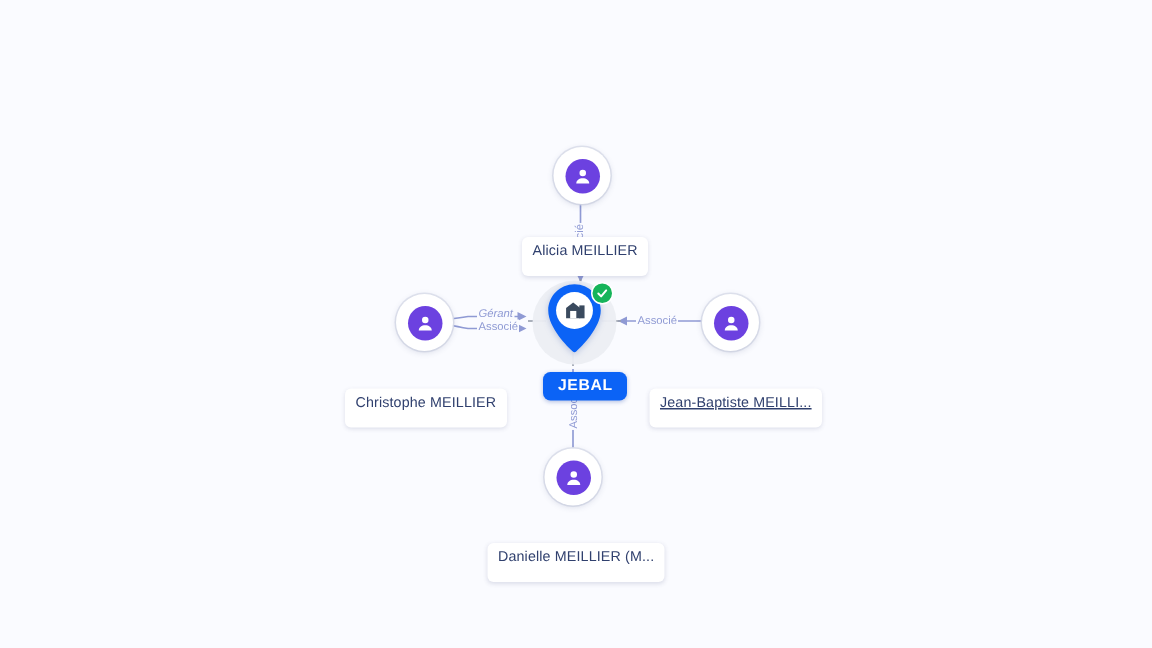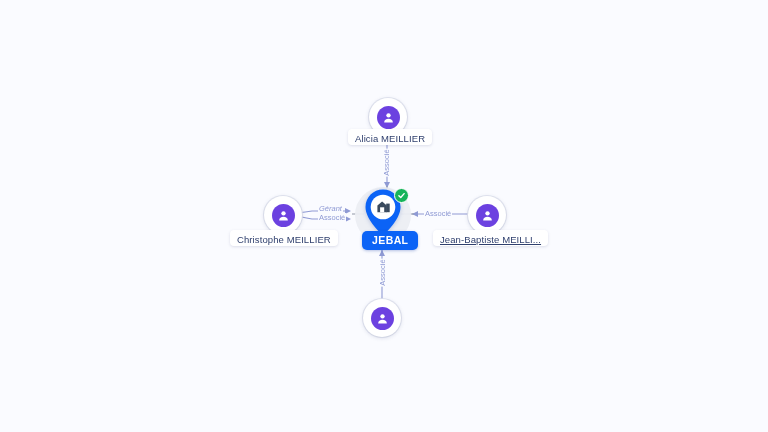--- a/index.html
+++ b/index.html
@@ -72,25 +72,26 @@
   }
 
   
   .node-label {
     position: absolute;
     background: #ffffff;
     color: #30406e;
     font-size: 9.5px;
     line-height: 11px;
     letter-spacing: 0.1px;
-    padding: 4px 7px 1px 7px;
+    padding: 4px 7px 11px 7px;
     border-radius: 4px;
     white-space: nowrap;
     box-shadow: 0 1px 3px rgba(60,70,120,0.16);
     z-index: 7;
+    margin-top: 29px;
   }
   .company-label {
     position: absolute;
     background: #0b63f6;
     color: #ffffff;
     font-size: 10.5px;
     font-weight: bold;
     letter-spacing: 0.4px;
     padding: 3px 10px 4px 10px;
     border-radius: 5px;
@@ -200,20 +201,21 @@
   <div class="node-label" style="left:433px; top:230px;text-decoration:underline;">Jean-Baptiste MEILLI...</div>
 
   <div class="person-node" style="left:363px; top:299px;">
     <div class="person-disc">
       <svg width="13" height="13" viewBox="0 0 24 24" fill="#ffffff">
         <circle cx="12" cy="8" r="4"></circle>
         <path d="M4 21c0-4.2 3.6-6.6 8-6.6s8 2.4 8 6.6z"></path>
       </svg>
     </div>
   </div>
+  <div class="node-label" style="left:325px; top:333px;">Danielle MEILLIER (M...</div>
 
   <div class="company-node" style="left:354px; top:186px;">
     <div class="pin-halo"></div>
 
     <svg class="pin-shape" viewBox="0 0 38 48" xmlns="http://www.w3.org/2000/svg">
       <path d="M19 1.5 C9.3 1.5 1.5 9.3 1.5 19 c0 11.6 13.3 24.5 16.2 27.2 a1.9 1.9 0 0 0 2.6 0 C23.2 43.5 36.5 30.6 36.5 19 36.5 9.3 28.7 1.5 19 1.5 z" fill="#0b63f6"></path>
       <circle cx="19" cy="19" r="12.3" fill="#ffffff"></circle>
 
       <g fill="#3a4a5e">
         <path d="M13.4 17.4 L18.1 13.6 L22.8 17.4 L22.8 24.2 L13.4 24.2 z"></path>
@@ -222,15 +224,15 @@
       </g>
     </svg>
 
     <div class="pin-check">
       <svg width="9" height="9" viewBox="0 0 24 24" fill="none" stroke="#ffffff" stroke-width="3.6" stroke-linecap="round" stroke-linejoin="round">
         <path d="M5 12.5 L10 17.5 L19 7"></path>
       </svg>
     </div>
   </div>
 
-  <div class="company-label" style="left:362px; top:231px;">JEBAL</div>
+  <div class="company-label" style="left:362px; top:248px;">JEBAL</div>
 
 </div>
 
 </body></html>

